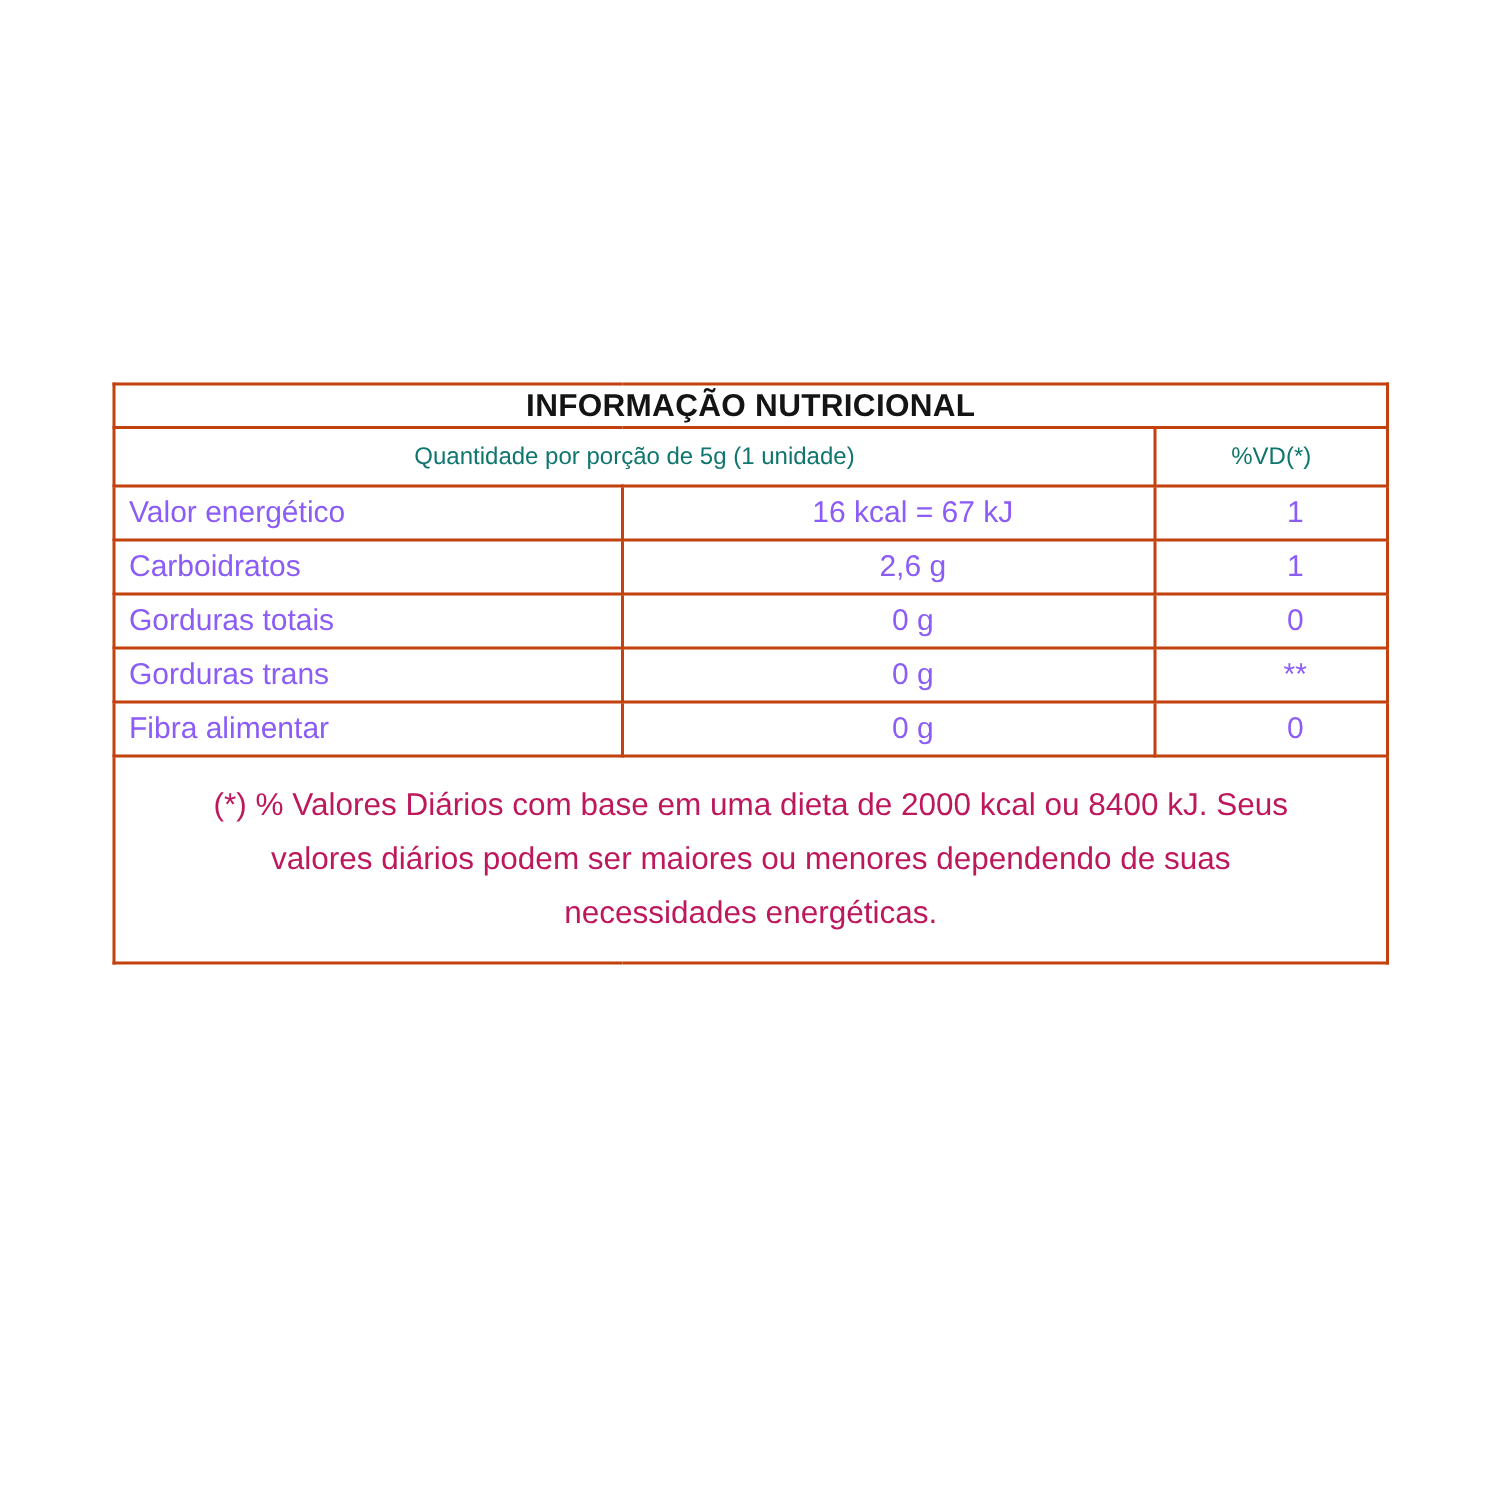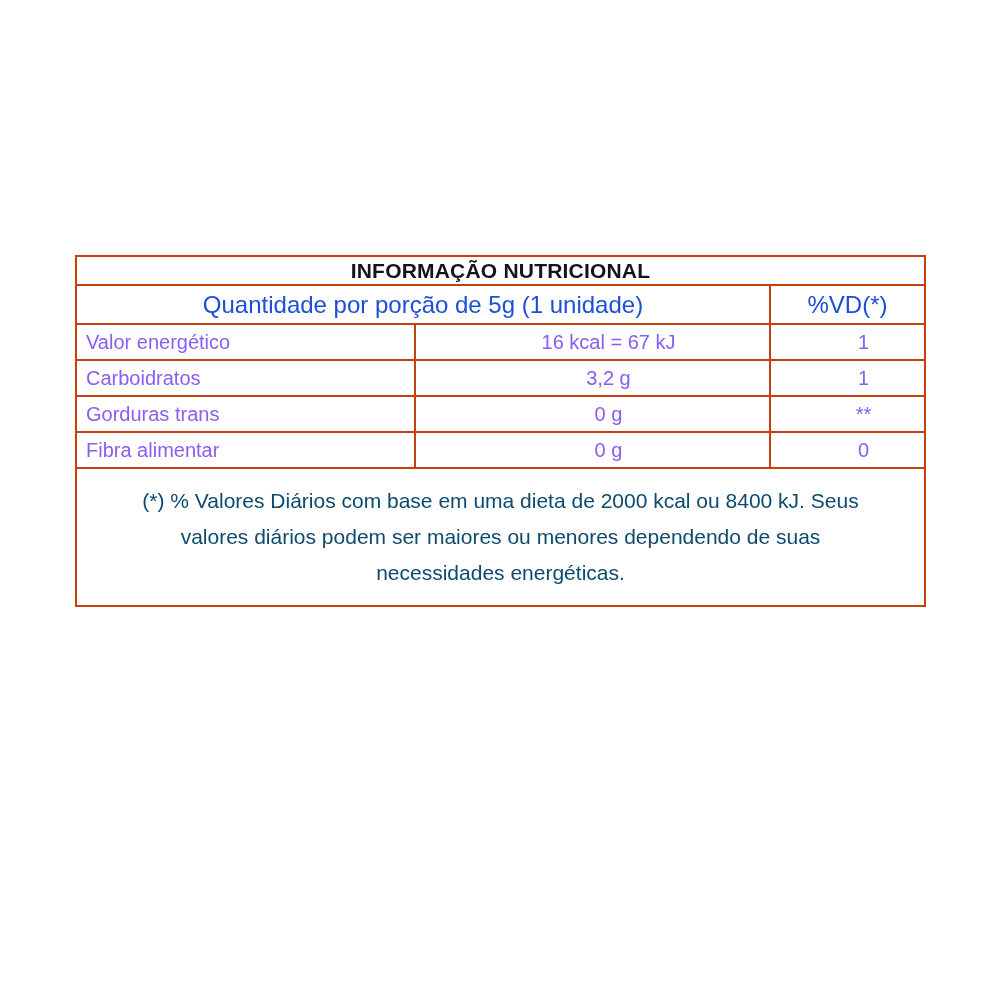--- a/index.html
+++ b/index.html
@@ -39,35 +39,35 @@
     font-weight: bold;
     font-size: 21px;
     color: #141414;
     letter-spacing: 0.2px;
     border-bottom-width: 3px;
     border-bottom-color: #7d7d7d;
   }
   .header-cell {
     height: 39px;
     text-align: center;
-    font-size: 24px;
-    color: #1d4ed8;
+    font-size: 16px;
+    color: #0f766e;
   }
   .row-cell { height: 36px; padding-left: 32px; }
   .cell-name   { text-align: left; padding-left: 9px; }
   .cell-amount { text-align: center; }
   .cell-dv     { text-align: center; }
 
   .footnote-cell {
     height: 138px;
     padding: 14px 18px 10px 18px;
     text-align: center;
     vertical-align: top;
     font-size: 21px;
-    color: #0c4a6e;
+    color: #be185d;
   }
   .footnote-line { line-height: 36px; }
 </style>
 </head>
 <body>
 
 <div class="stage">
   <table class="nutrition-table">
     <colgroup>
       <col class="c-name">
@@ -83,22 +83,27 @@
         <td class="header-cell">%VD(*)</td>
       </tr>
 
       <tr>
         <td class="row-cell cell-name">Valor energético</td>
         <td class="row-cell cell-amount">16 kcal = 67 kJ</td>
         <td class="row-cell cell-dv">1</td>
       </tr>
       <tr>
         <td class="row-cell cell-name">Carboidratos</td>
-        <td class="row-cell cell-amount">3,2 g</td>
+        <td class="row-cell cell-amount">2,6 g</td>
         <td class="row-cell cell-dv">1</td>
+      </tr>
+      <tr>
+        <td class="row-cell cell-name">Gorduras totais</td>
+        <td class="row-cell cell-amount">0 g</td>
+        <td class="row-cell cell-dv">0</td>
       </tr>
       <tr>
         <td class="row-cell cell-name">Gorduras trans</td>
         <td class="row-cell cell-amount">0 g</td>
         <td class="row-cell cell-dv">**</td>
       </tr>
       <tr>
         <td class="row-cell cell-name">Fibra alimentar</td>
         <td class="row-cell cell-amount">0 g</td>
         <td class="row-cell cell-dv">0</td>

